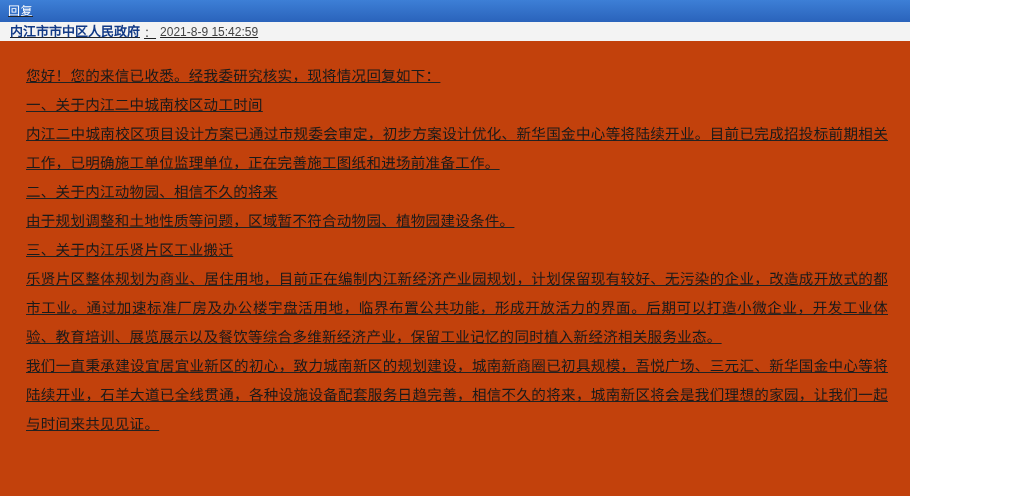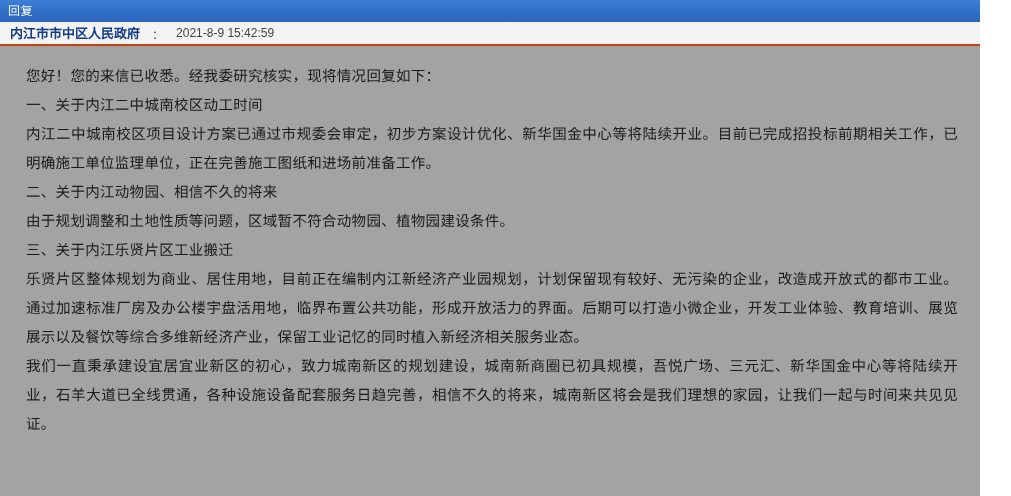--- a/index.html
+++ b/index.html
@@ -6,26 +6,27 @@
   html, body {
     margin: 0;
     padding: 0;
     background: #ffffff;
   }
   body {
     font-family: "Liberation Sans", "DejaVu Sans", sans-serif;
     color: #222222;
   }
   .page {
-    width: 980px;
+    width: 910px;
     height: 496px;
     position: relative;
     box-sizing: border-box;
-    background: #a3a3a3;
+    background: #c2410c;
     overflow: hidden;
+    text-decoration: underline;
   }
   
   .title-bar {
     height: 22px;
     background: #2f6cc4;
     background: linear-gradient(to bottom, #3d7fd6 0%, #2a63bb 100%);
     display: flex;
     align-items: center;
     padding: 0 8px;
     box-sizing: border-box;
@@ -33,26 +34,25 @@
   .title-bar .title-text {
     color: #ffffff;
     font-size: 12px;
     line-height: 12px;
     letter-spacing: 0.5px;
   }
   
   .meta-bar {
     height: 24px;
     background: #f3f3f3;
-    border-bottom: 2px solid #c2410c;
+    border-bottom: 5px solid #c2410c;
     display: flex;
     align-items: center;
     padding: 0 10px;
     box-sizing: border-box;
-    gap: 8px;
   }
   .meta-bar .sender {
     color: #123a86;
     font-size: 13px;
     font-weight: bold;
     line-height: 13px;
   }
   .meta-bar .sep {
     color: #555555;
     font-size: 12px;

